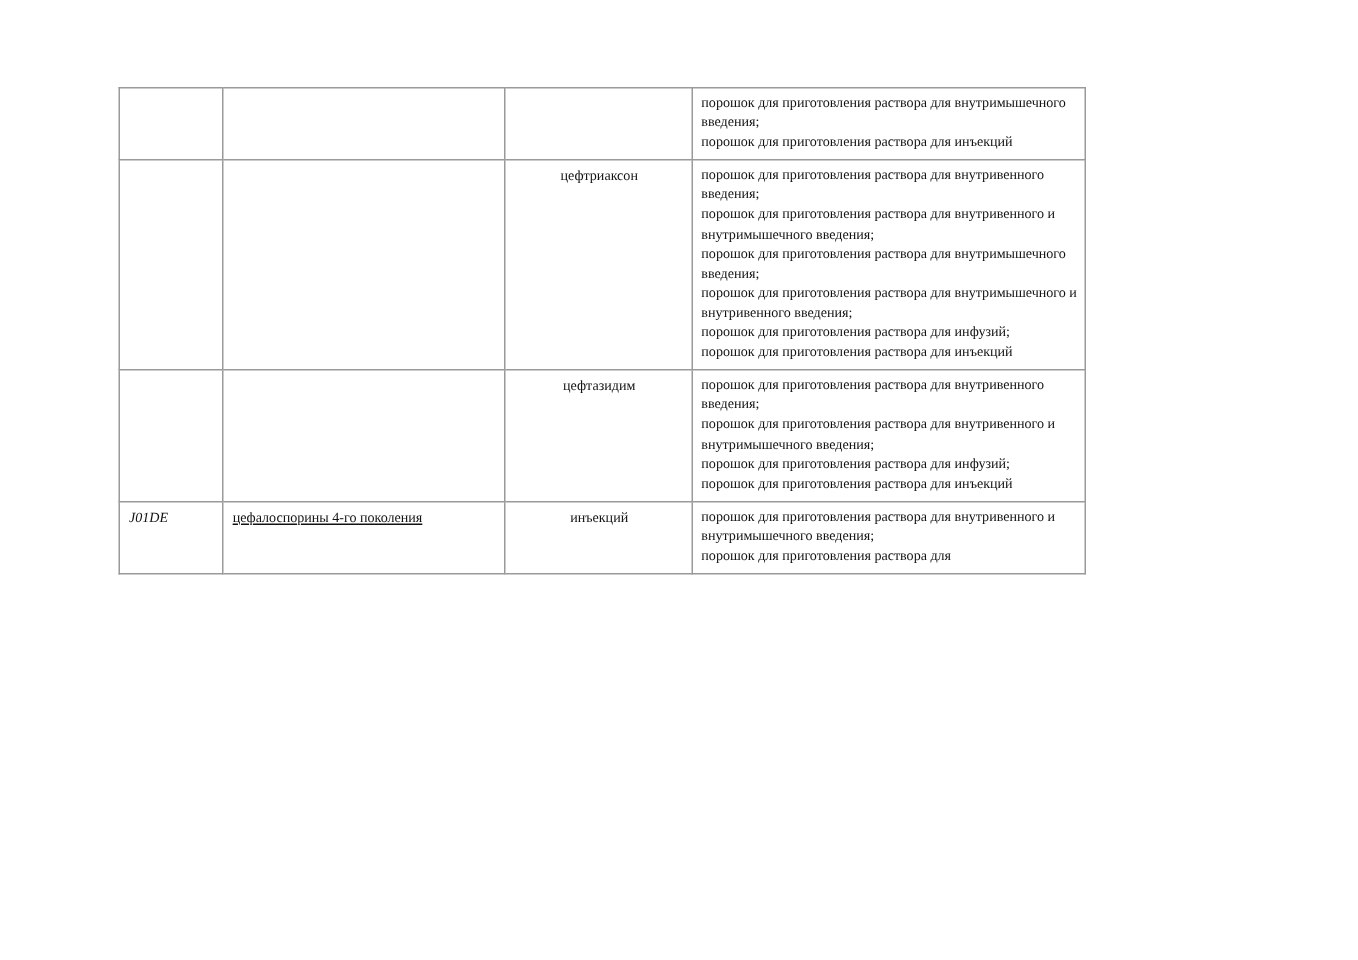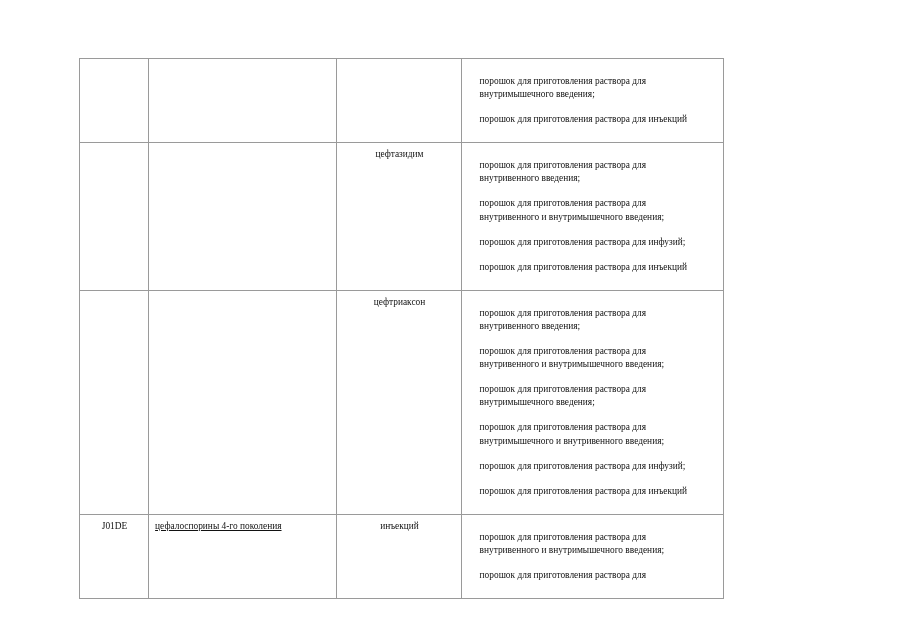--- a/index.html
+++ b/index.html
@@ -42,34 +42,34 @@
     vertical-align: top;
     background: #ffffff;
     color: #121212;
   }
 
   
   #drug-table {
     border: 1px solid #3a3a3a;
   }
 
-  .col-code    { width: 69px;  text-align: center; vertical-align: top; }
+  .col-code    { width: 69px;  text-align: left; vertical-align: top; font-style: italic; }
   .col-group   { width: 188px; text-align: left; }
   .col-inn     { width: 124px; text-align: center; }
   .col-forms   { width: 262px; text-align: left; }
 
   .cell-empty { padding: 0; }
 
   .forms-list {
     margin: 0;
     padding: 0;
     list-style: none;
   }
   .forms-list li {
-    margin: 12px;
+    margin: 0;
     padding: 0;
     font-size: 9.4px;
     line-height: 13.1px;
   }
 
   .inn-text {
     display: block;
     padding-top: 1px;
   }
 
@@ -122,48 +122,48 @@
       </tr>
 
       <tr>
         <td class="col-code cell-empty">
           <span class="code-text"></span>
         </td>
         <td class="col-group cell-empty">
           <span class="group-text"></span>
         </td>
         <td class="col-inn">
-          <span class="inn-text">цефтазидим</span>
+          <span class="inn-text">цефтриаксон</span>
         </td>
         <td class="col-forms">
           <ul class="forms-list">
             <li>порошок для приготовления раствора для внутривенного введения;</li>
             <li>порошок для приготовления раствора для внутривенного и внутримышечного введения;</li>
+            <li>порошок для приготовления раствора для внутримышечного введения;</li>
+            <li>порошок для приготовления раствора для внутримышечного и внутривенного введения;</li>
             <li>порошок для приготовления раствора для инфузий;</li>
             <li>порошок для приготовления раствора для инъекций</li>
           </ul>
         </td>
       </tr>
 
       <tr>
         <td class="col-code cell-empty">
           <span class="code-text"></span>
         </td>
         <td class="col-group cell-empty">
           <span class="group-text"></span>
         </td>
         <td class="col-inn">
-          <span class="inn-text">цефтриаксон</span>
+          <span class="inn-text">цефтазидим</span>
         </td>
         <td class="col-forms">
           <ul class="forms-list">
             <li>порошок для приготовления раствора для внутривенного введения;</li>
             <li>порошок для приготовления раствора для внутривенного и внутримышечного введения;</li>
-            <li>порошок для приготовления раствора для внутримышечного введения;</li>
-            <li>порошок для приготовления раствора для внутримышечного и внутривенного введения;</li>
             <li>порошок для приготовления раствора для инфузий;</li>
             <li>порошок для приготовления раствора для инъекций</li>
           </ul>
         </td>
       </tr>
 
 
       <tr class="row-truncated">
         <td class="col-code">
           <span class="code-text">J01DE</span>

